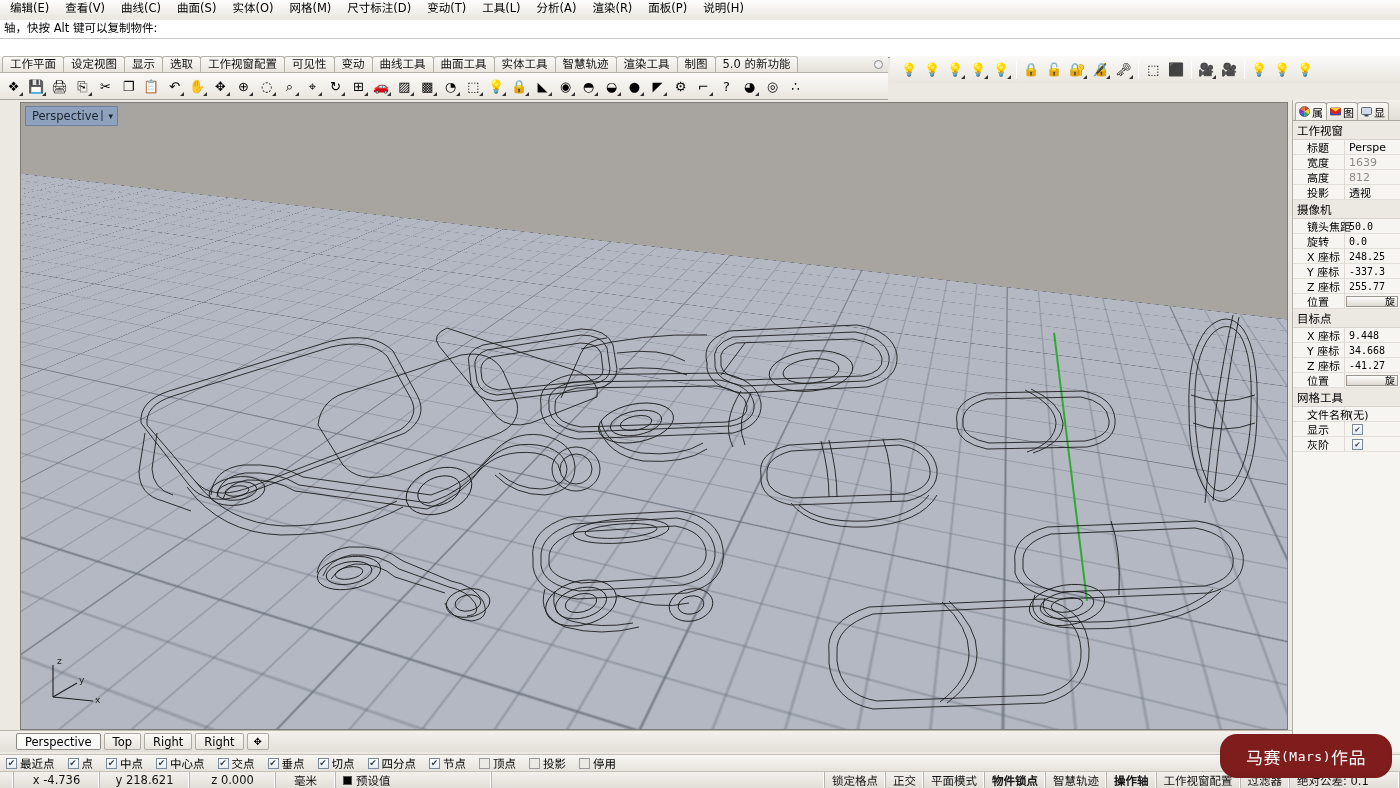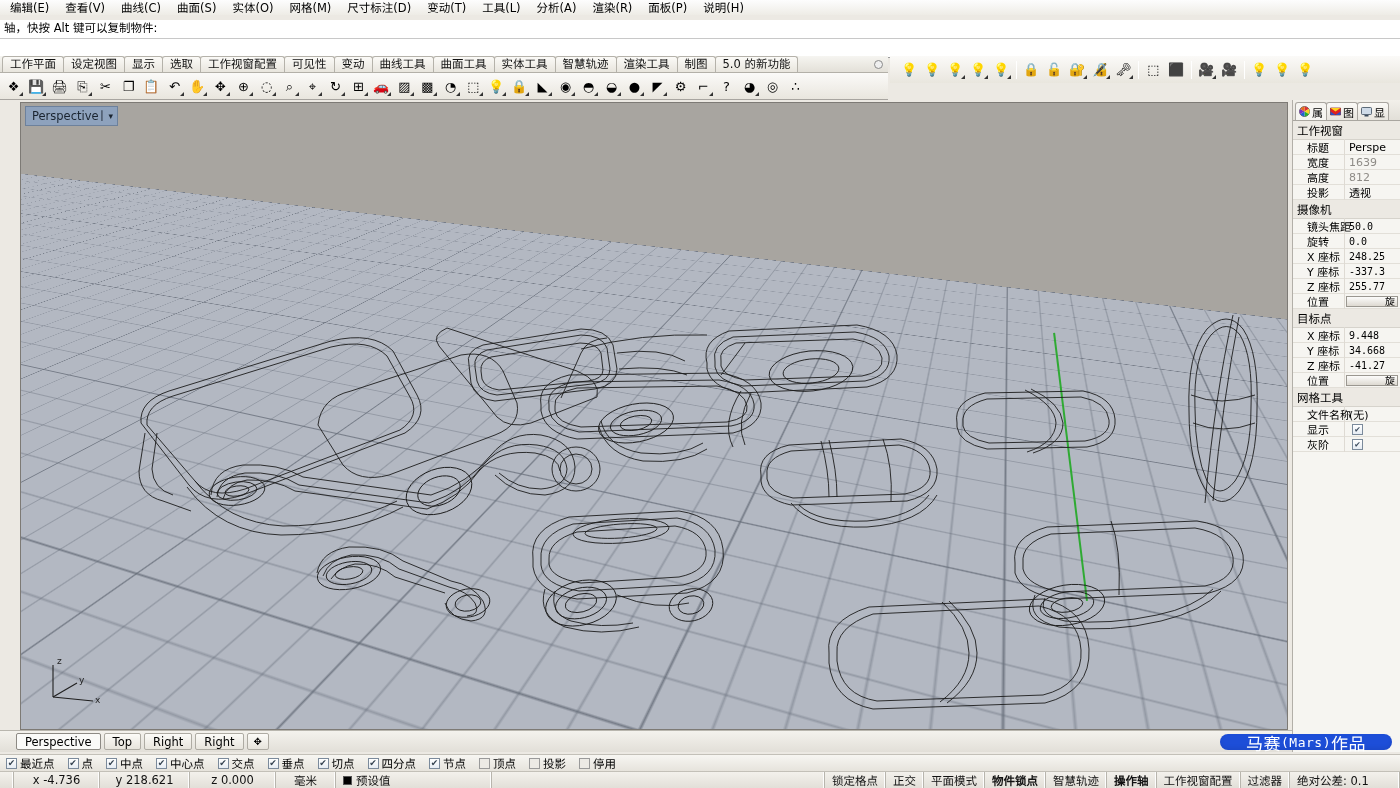--- a/index.html
+++ b/index.html
@@ -246,22 +246,22 @@
   .rp-chk {
     width: 11px; height: 11px; margin-left: 3px;
     border: 1px solid #7b8a9b; background: linear-gradient(#fff,#e6ecf3);
     display: inline-flex; align-items: center; justify-content: center;
     font-size: 9px; color: #3a4a5c;
   }
 
   
   .watermark {
     position: absolute; left: 1220px; top: 734px;
-    width: 172px; height: 16px; border-radius: 17px;
-    background: #1d4ed8;
+    width: 172px; height: 44px; border-radius: 17px;
+    background: #7f1d1d;
     display: flex; align-items: center; justify-content: center;
     color: #ffffff; font-size: 17px; letter-spacing: .5px;
     box-shadow: inset 0 -2px 4px rgba(0,0,0,.08);
     cursor: default; z-index: 40;
   }
   .watermark .latin { font-size: 13px; font-family:"DejaVu Sans Mono", monospace; }
 
   
   .left-gutter {
     position: absolute; top: 100px; left: 0; width: 20px; height: 652px;

